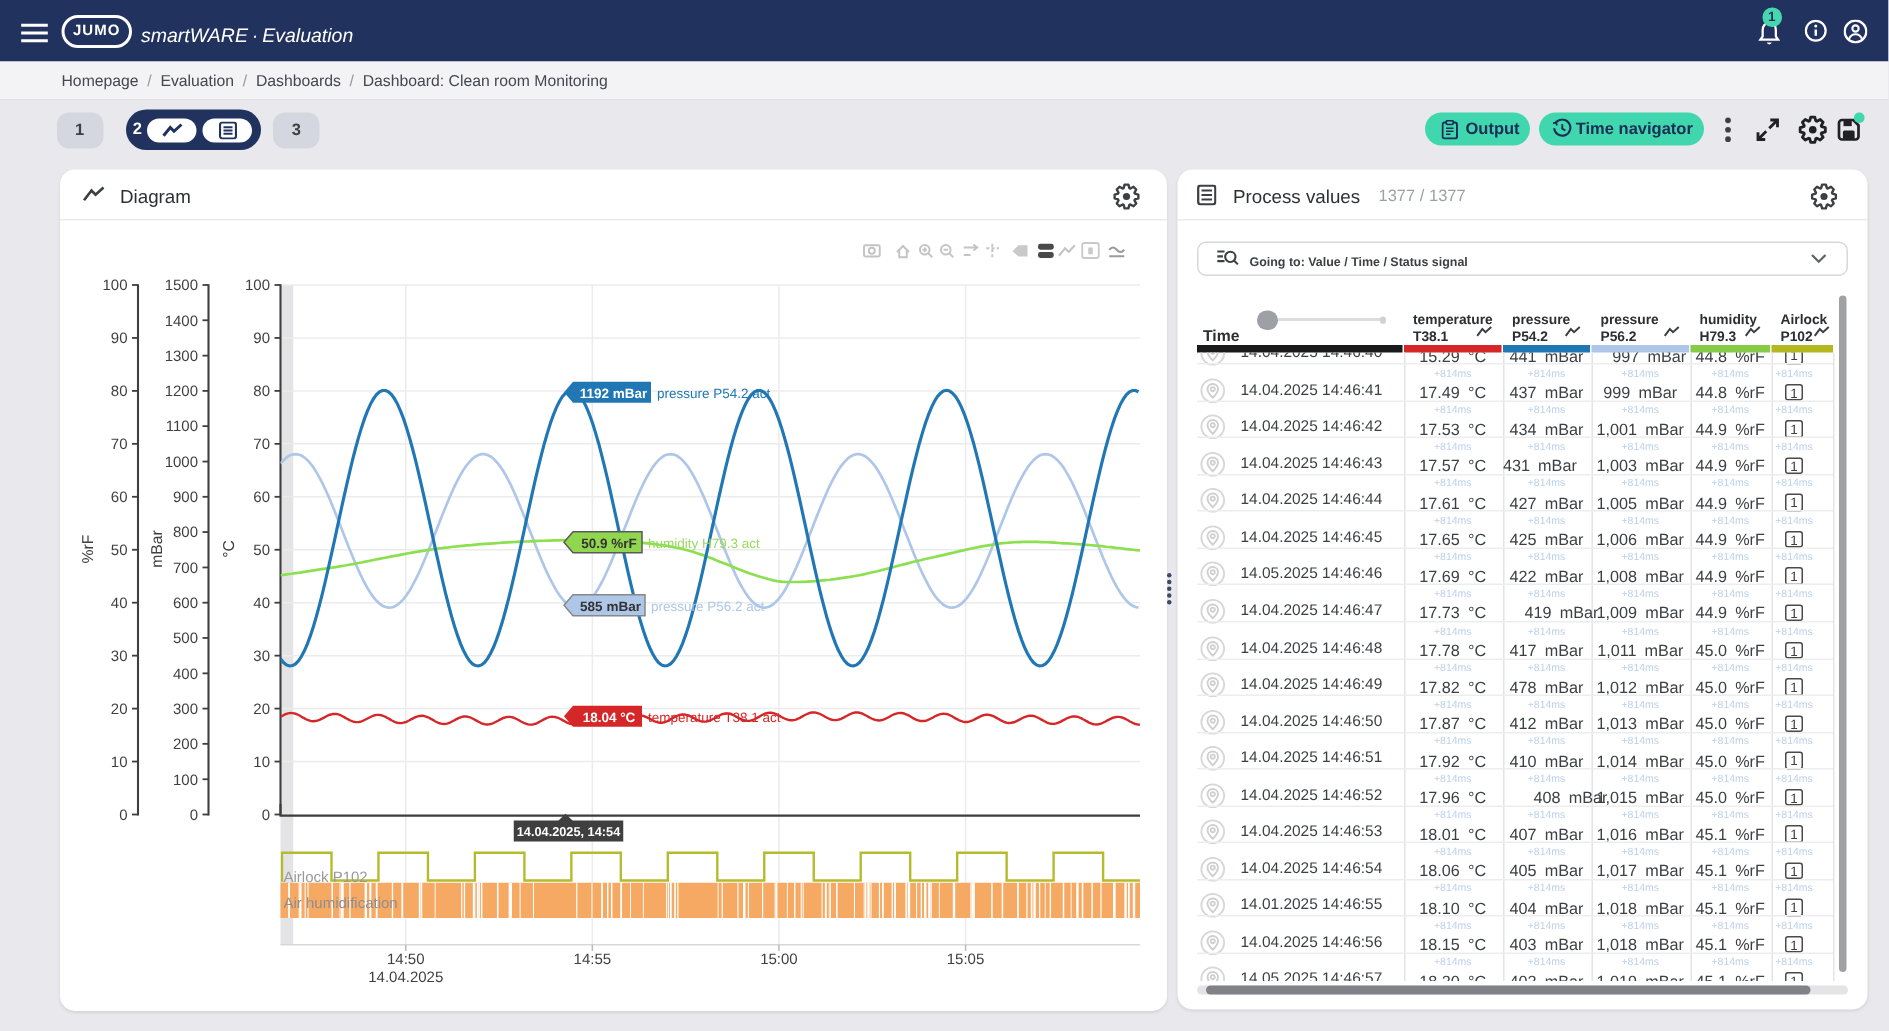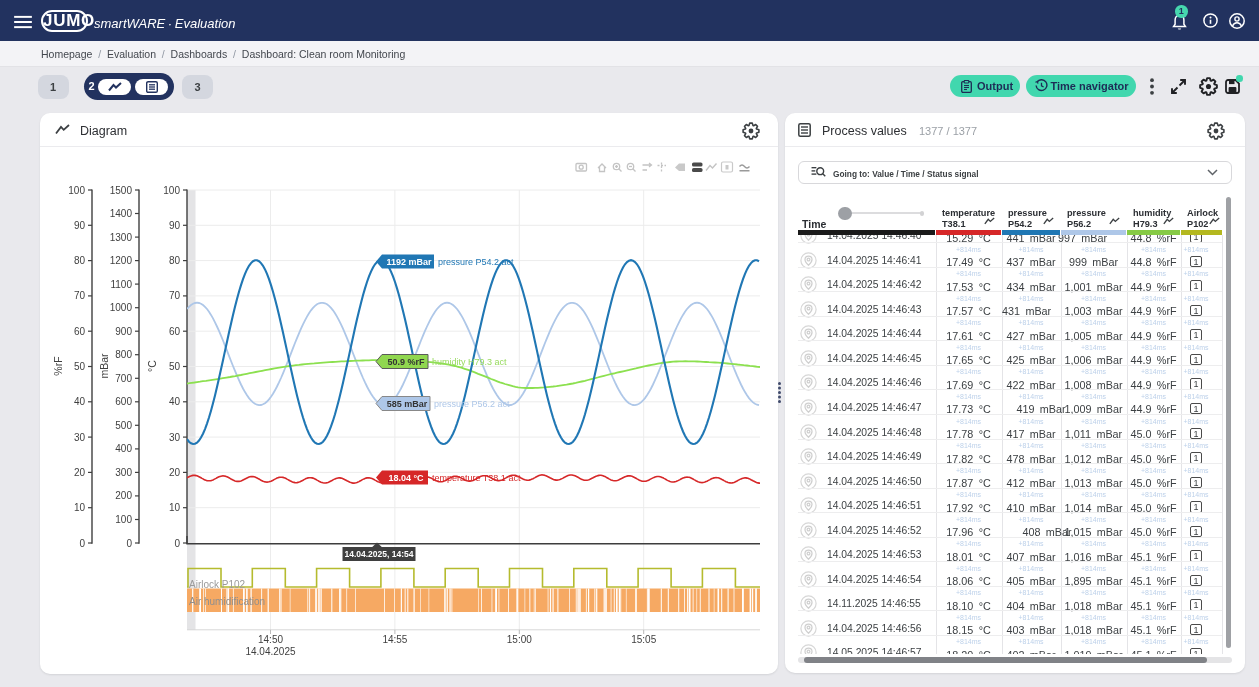--- a/index.html
+++ b/index.html
@@ -25,21 +25,21 @@
 <body>
 
 <div class="nav">
  <svg class="abs" style="left:14px;top:15px" width="18" height="14" viewBox="0 0 19 15">
       <g stroke="#fff" stroke-width="2.1">
         <line x1="0" y1="2" x2="19" y2="2"></line>
         <line x1="0" y1="7.5" x2="19" y2="7.5"></line>
         <line x1="0" y1="13" x2="19" y2="13"></line>
       </g>
     </svg>
- <div class="abs" style="left:41px;top:9.5px;width:47px;height:22.5px;border:2.6px solid #fff;border-radius:12px;color:#fff;font-weight:bold;font-size:17px;text-align:center;line-height:17.5px;letter-spacing:.7px">JUMO</div>
+ <div class="abs" style="left:41px;top:9.5px;width:47px;height:22.5px;border:2.6px solid #fff;border-radius:12px;color:#fff;font-weight:bold;font-size:10px;text-align:center;line-height:17.5px;letter-spacing:.7px">JUMO</div>
  <div class="abs" style="left:94px;top:15.5px;color:#fff;font-style:italic;font-size:13px">smartWARE · Evaluation</div>
  <svg class="abs" style="left:1171px;top:13px" width="17" height="18" viewBox="0 0 17 18">
       <path d="M8.5,2.2 C5.6,2.2 4.1,4.4 4.1,7 L4.1,11.2 L2.6,13.4 L14.4,13.4 L12.9,11.2 L12.9,7 C12.9,4.4 11.4,2.2 8.5,2.2 Z" fill="none" stroke="#fff" stroke-width="1.5"></path>
       <path d="M6.8,15.4 a1.8,1.8 0 0 0 3.4,0" fill="#fff"></path>
     </svg>
  <div class="abs" style="left:1175px;top:5px;width:12.5px;height:12.5px;border-radius:50%;background:#46d7ae;color:#22325f;font-size:9px;font-weight:bold;text-align:center;line-height:12.5px">1</div>
  <svg class="abs" style="left:1203px;top:13px" width="15" height="15" viewBox="0 0 15 15">
       <circle cx="7.5" cy="7.5" r="6.6" fill="none" stroke="#fff" stroke-width="1.5"></circle>
       <line x1="7.5" y1="6.7" x2="7.5" y2="10.8" stroke="#fff" stroke-width="1.6"></line>
       <circle cx="7.5" cy="4.4" r="1" fill="#fff"></circle>
@@ -485,21 +485,21 @@
 
 <div class="abs" style="left:798px;top:234.5px;width:424px;height:419.5px;overflow:hidden">
 <div class="row" style="top:-16.4px">
       <div class="pin"><svg width="17" height="17" viewBox="0 0 17 17">
           <circle cx="8.5" cy="8.5" r="7.6" fill="none" stroke="#d7d7d7" stroke-width="1.2"></circle>
           <path d="M8.5,4 C10.5,4 12,5.5 12,7.4 C12,9.9 8.5,13.2 8.5,13.2 C8.5,13.2 5,9.9 5,7.4 C5,5.5 6.5,4 8.5,4 Z M8.5,6.1 A1.35,1.35 0 1 0 8.5,8.85 A1.35,1.35 0 1 0 8.5,6.1" fill="none" stroke="#cfcfcf" stroke-width="1.25"></path>
         </svg></div>
       <div class="tm">14.04.2025 14:46:40</div>
       <div class="val" style="left:138px;width:65px">15.29  °C</div>
       <div class="val" style="left:204px;width:58px">441  mBar</div>
-      <div class="val" style="left:252px;width:65px">997  mBar</div>
+      <div class="val" style="left:269px;width:65px">997  mBar</div>
       <div class="val" style="left:329px;width:53px">44.8  %rF</div>
       <div class="abox">1</div>
       <div class="rsep"></div>
     </div>
     <div class="row" style="top:8.1px">
       <div class="pin"><svg width="17" height="17" viewBox="0 0 17 17">
           <circle cx="8.5" cy="8.5" r="7.6" fill="none" stroke="#d7d7d7" stroke-width="1.2"></circle>
           <path d="M8.5,4 C10.5,4 12,5.5 12,7.4 C12,9.9 8.5,13.2 8.5,13.2 C8.5,13.2 5,9.9 5,7.4 C5,5.5 6.5,4 8.5,4 Z M8.5,6.1 A1.35,1.35 0 1 0 8.5,8.85 A1.35,1.35 0 1 0 8.5,6.1" fill="none" stroke="#cfcfcf" stroke-width="1.25"></path>
         </svg></div>
       <div class="tm">14.04.2025 14:46:41</div>
@@ -585,21 +585,21 @@
       <div class="val" style="left:329px;width:53px">44.9  %rF</div>
       <div class="ms" style="left:383px;width:30px">+814ms</div>
       <div class="abox">1</div>
       <div class="rsep"></div>
     </div>
     <div class="row" style="top:130.9px">
       <div class="pin"><svg width="17" height="17" viewBox="0 0 17 17">
           <circle cx="8.5" cy="8.5" r="7.6" fill="none" stroke="#d7d7d7" stroke-width="1.2"></circle>
           <path d="M8.5,4 C10.5,4 12,5.5 12,7.4 C12,9.9 8.5,13.2 8.5,13.2 C8.5,13.2 5,9.9 5,7.4 C5,5.5 6.5,4 8.5,4 Z M8.5,6.1 A1.35,1.35 0 1 0 8.5,8.85 A1.35,1.35 0 1 0 8.5,6.1" fill="none" stroke="#cfcfcf" stroke-width="1.25"></path>
         </svg></div>
-      <div class="tm">14.04.2025 14:46:46</div>
+      <div class="tm">14.05.2025 14:46:46</div>
       <div class="ms" style="left:138px;width:65px">+814ms</div>
       <div class="val" style="left:138px;width:65px">17.69  °C</div>
       <div class="ms" style="left:204px;width:58px">+814ms</div>
       <div class="val" style="left:204px;width:58px">422  mBar</div>
       <div class="ms" style="left:263px;width:65px">+814ms</div>
       <div class="val" style="left:263px;width:65px">1,008  mBar</div>
       <div class="ms" style="left:329px;width:53px">+814ms</div>
       <div class="val" style="left:329px;width:53px">44.9  %rF</div>
       <div class="ms" style="left:383px;width:30px">+814ms</div>
       <div class="abox">1</div>
@@ -735,33 +735,33 @@
       <div class="pin"><svg width="17" height="17" viewBox="0 0 17 17">
           <circle cx="8.5" cy="8.5" r="7.6" fill="none" stroke="#d7d7d7" stroke-width="1.2"></circle>
           <path d="M8.5,4 C10.5,4 12,5.5 12,7.4 C12,9.9 8.5,13.2 8.5,13.2 C8.5,13.2 5,9.9 5,7.4 C5,5.5 6.5,4 8.5,4 Z M8.5,6.1 A1.35,1.35 0 1 0 8.5,8.85 A1.35,1.35 0 1 0 8.5,6.1" fill="none" stroke="#cfcfcf" stroke-width="1.25"></path>
         </svg></div>
       <div class="tm">14.04.2025 14:46:54</div>
       <div class="ms" style="left:138px;width:65px">+814ms</div>
       <div class="val" style="left:138px;width:65px">18.06  °C</div>
       <div class="ms" style="left:204px;width:58px">+814ms</div>
       <div class="val" style="left:204px;width:58px">405  mBar</div>
       <div class="ms" style="left:263px;width:65px">+814ms</div>
-      <div class="val" style="left:263px;width:65px">1,895  mBar</div>
+      <div class="val" style="left:263px;width:65px">1,017  mBar</div>
       <div class="ms" style="left:329px;width:53px">+814ms</div>
       <div class="val" style="left:329px;width:53px">45.1  %rF</div>
       <div class="ms" style="left:383px;width:30px">+814ms</div>
       <div class="abox">1</div>
       <div class="rsep"></div>
     </div>
     <div class="row" style="top:351.8px">
       <div class="pin"><svg width="17" height="17" viewBox="0 0 17 17">
           <circle cx="8.5" cy="8.5" r="7.6" fill="none" stroke="#d7d7d7" stroke-width="1.2"></circle>
           <path d="M8.5,4 C10.5,4 12,5.5 12,7.4 C12,9.9 8.5,13.2 8.5,13.2 C8.5,13.2 5,9.9 5,7.4 C5,5.5 6.5,4 8.5,4 Z M8.5,6.1 A1.35,1.35 0 1 0 8.5,8.85 A1.35,1.35 0 1 0 8.5,6.1" fill="none" stroke="#cfcfcf" stroke-width="1.25"></path>
         </svg></div>
-      <div class="tm">14.11.2025 14:46:55</div>
+      <div class="tm">14.01.2025 14:46:55</div>
       <div class="ms" style="left:138px;width:65px">+814ms</div>
       <div class="val" style="left:138px;width:65px">18.10  °C</div>
       <div class="ms" style="left:204px;width:58px">+814ms</div>
       <div class="val" style="left:204px;width:58px">404  mBar</div>
       <div class="ms" style="left:263px;width:65px">+814ms</div>
       <div class="val" style="left:263px;width:65px">1,018  mBar</div>
       <div class="ms" style="left:329px;width:53px">+814ms</div>
       <div class="val" style="left:329px;width:53px">45.1  %rF</div>
       <div class="ms" style="left:383px;width:30px">+814ms</div>
       <div class="abox">1</div>

